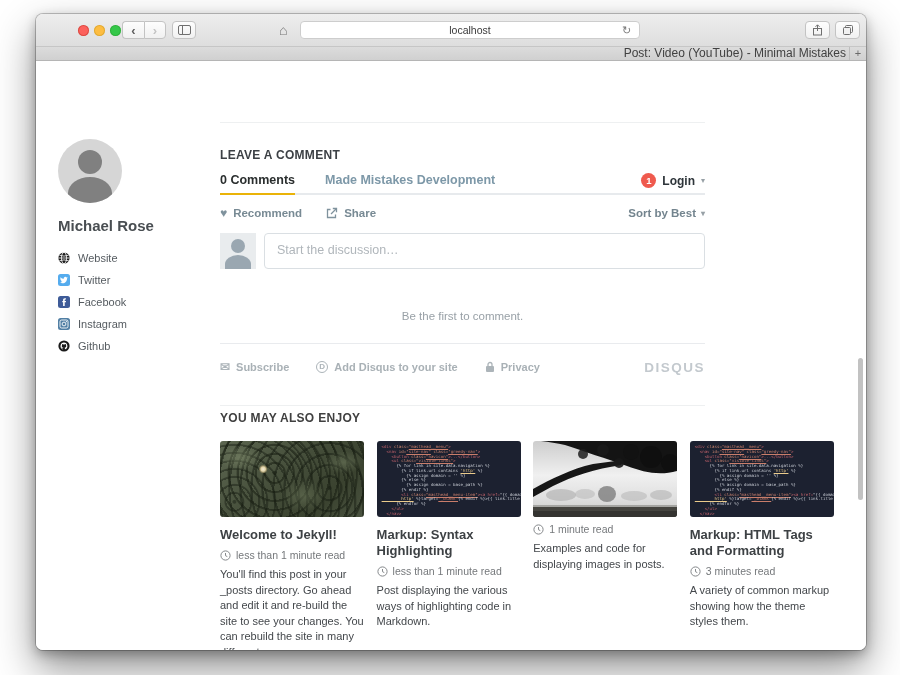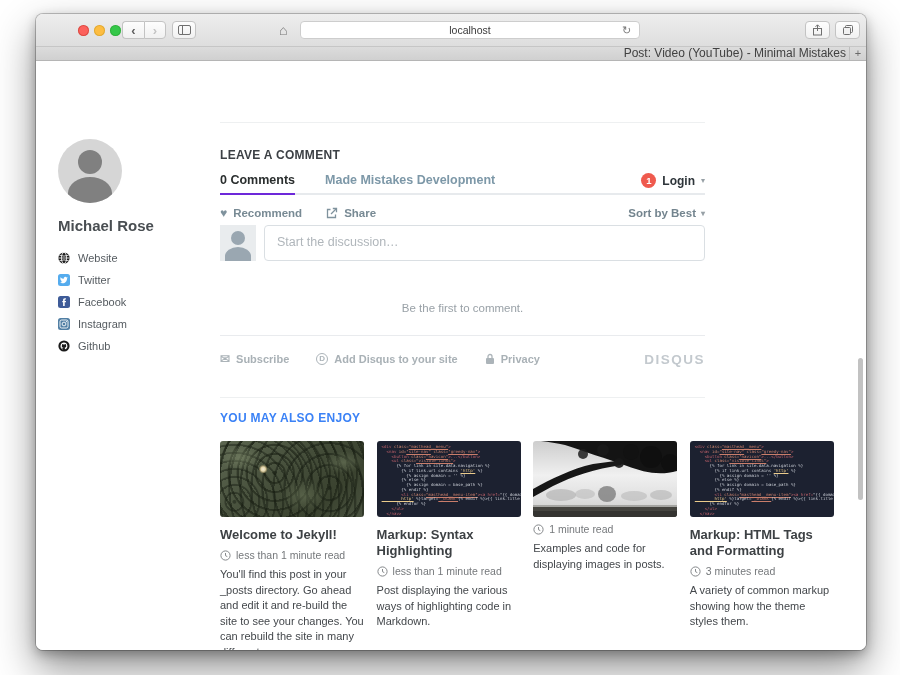--- a/index.html
+++ b/index.html
@@ -74,33 +74,33 @@
   .profile-links .plabel { font-size:11px; color:#555b60; }
   .picon { width:12px; height:12px; display:inline-flex; }
   .picon svg { width:12px; height:12px; display:block; }
 
   
   .main { position:absolute; left:184px; top:61px; width:485px; }
   .hr { border:none; border-top:1px solid #eef0f1; height:0; }
   .lc-heading { margin-top:25px; font-size:12px; font-weight:bold; color:#3c4045; letter-spacing:.3px; }
 
   .dsq-tabs { margin-top:11px; display:flex; align-items:flex-end; border-bottom:2px solid #e7eaed; height:22px; }
-  .dsq-tab-active { font-size:12.5px; font-weight:bold; color:#2a2e2e; padding-bottom:6px; border-bottom:2px solid #6d28d9; margin-bottom:-2px; }
+  .dsq-tab-active { font-size:12.5px; font-weight:bold; color:#2a2e2e; padding-bottom:6px; border-bottom:2px solid #eab308; margin-bottom:-2px; }
   .dsq-tab-community { font-size:12.5px; font-weight:bold; color:#7d98a8; margin-left:30px; padding-bottom:6px; }
   .dsq-login { margin-left:auto; display:flex; align-items:center; gap:6px; padding-bottom:5px; }
   .login-badge { width:15px; height:15px; border-radius:50%; background:#ef5a4e; color:#fff; font-size:9.5px; font-weight:bold; text-align:center; line-height:15px; }
   .login-label { font-size:12px; font-weight:bold; color:#2e353a; }
   .caret { font-size:8px; color:#97a0a6; }
 
   .dsq-actions { margin-top:10px; display:flex; align-items:center; gap:24px; height:16px; }
   .dsq-act { display:flex; align-items:center; gap:6px; font-size:11.5px; font-weight:bold; color:#788a94; }
   .heart { font-size:12px; color:#7f929d; line-height:12px; }
   .dsq-sort { margin-left:auto; display:flex; align-items:center; gap:5px; font-size:11.5px; font-weight:bold; color:#73848e; }
 
-  .editor { margin-top:4px; display:flex;align-items:center; }
+  .editor { margin-top:12px; display:flex;align-items:center; }
   .avatar-sm { width:36px; height:36px; background:#e9ecee; position:relative; overflow:hidden; flex:none; }
   .avatar-sm::before { content:""; position:absolute; left:11px; top:6px; width:14px; height:14px; border-radius:50%; background:#9aa7b1; }
   .avatar-sm::after  { content:""; position:absolute; left:5px; top:22px; width:26px; height:18px; border-radius:50% 50% 0 0; background:#9aa7b1; }
   .editor textarea {
     margin-left:8px; width:441px; height:36px; resize:none; border:1px solid #dadfe3; border-radius:4px;
     font-family:"Liberation Sans", sans-serif; font-size:12.5px; color:#2a2e2e; padding:9px 12px;
   }
   .editor textarea::placeholder { color:#b0b6bb; }
 
   .dsq-empty { margin-top:41px; text-align:center; font-size:11.5px; color:#99a1a7; }
@@ -108,21 +108,21 @@
 
   .dsq-footer { margin-top:14px; display:flex; align-items:center; gap:27px; height:18px; }
   .dsq-flink { display:flex; align-items:center; gap:6px; font-size:11px; font-weight:bold; color:#a9b1b6; }
   .env { font-size:12px; line-height:12px; color:#acb4b9; }
   .dcircle { width:12px; height:12px; border-radius:50%; border:1.4px solid #acb4b9; color:#acb4b9; font-size:8px; font-weight:bold; text-align:center; line-height:10px; }
   .dsq-logo { margin-left:auto; font-size:13.5px; font-weight:800; letter-spacing:1.5px; color:#c3c9ce; }
   .hr3 { margin-top:29px; border:none; border-top:1px solid #eef0f1; }
 
   
   .related { position:absolute; left:184px; top:350px; width:616px; }
-  .related-heading { font-size:12px; font-weight:bold; color:#3b82f6; letter-spacing:.3px; }
+  .related-heading { font-size:12px; font-weight:bold; color:#404040; letter-spacing:.3px; }
   .cards { margin-top:16px; display:grid; grid-template-columns:repeat(4,144px); column-gap:12.6px; }
   .card { width:144px; }
   .thumb { width:144px; height:76px; border-radius:3px; overflow:hidden; position:relative; }
   .thumb svg { display:block; width:144px; height:76px; }
 
   .thumb-moss {
     background:
       radial-gradient(circle at 30% 37%, #f2ecd8 0px, #e2d4a9 2.2px, #8b845f 3.4px, rgba(0,0,0,0) 4.5px),
       radial-gradient(ellipse 30px 18px at 14% 22%, rgba(128,140,108,.55), rgba(0,0,0,0) 70%),
       radial-gradient(ellipse 34px 22px at 58% 72%, rgba(112,124,94,.5), rgba(0,0,0,0) 70%),

